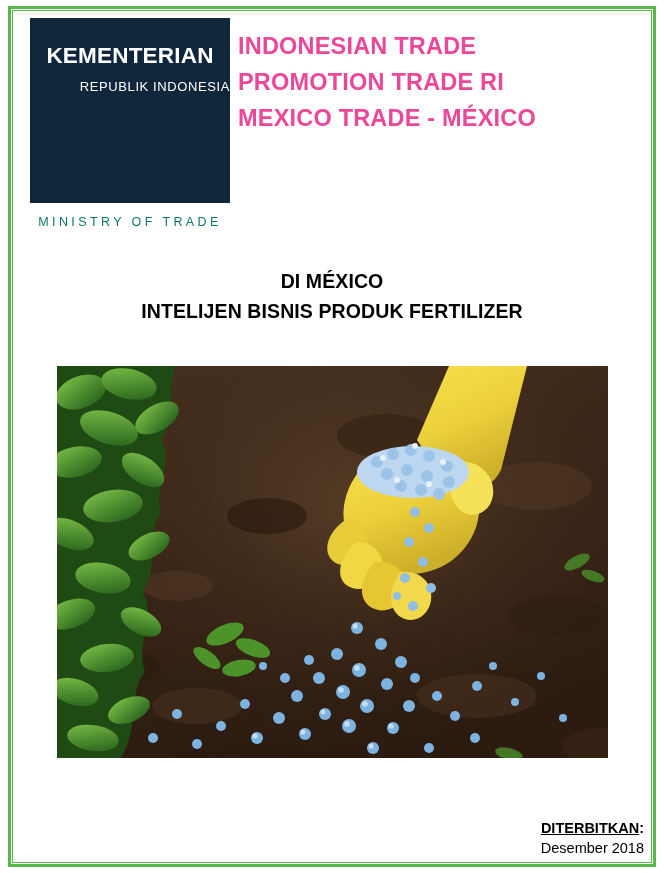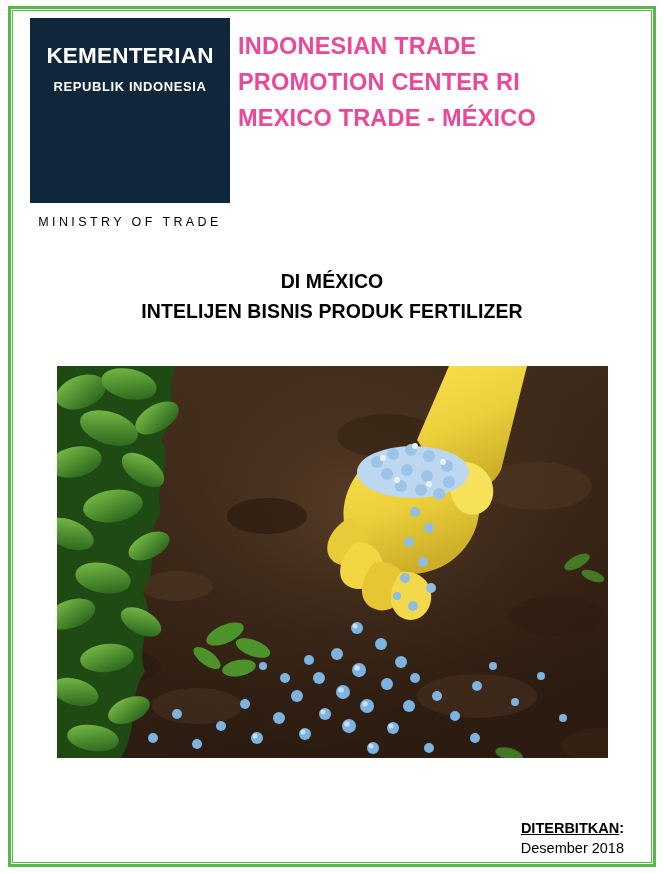--- a/index.html
+++ b/index.html
@@ -78,32 +78,33 @@
   }
   .logo-line2 {
     font-size: 22.5px;
     font-weight: bold;
     letter-spacing: 0.2px;
     line-height: 27px;
     white-space: nowrap;
   }
   .logo-line3 {
     font-size: 13px;
-    font-weight: bold;
+    font-weight: normal;
     letter-spacing: 0.6px;
     line-height: 18px;
     margin-top: 9px;
     white-space: nowrap;
+    text-align: right;
   }
   .logo-caption {
     width: 200px;
     text-align: center;
     font-size: 12.5px;
     letter-spacing: 3.4px;
-    color: #000000;
+    color: #0f766e;
     margin-top: 12px;
     white-space: nowrap;
   }
 
   
   .header-title {
     position: absolute;
     left: 238px;
     top: 28px;
     width: 380px;
@@ -141,21 +142,21 @@
     overflow: hidden;
     background: #3a2a1e;
   }
   .cover-photo svg {
     display: block;
   }
 
   
   .pub-info {
     position: absolute;
-    right: 40px;
+    right: 20px;
     top: 818px;
     text-align: right;
     color: #000000;
   }
   .pub-label {
     font-size: 14.5px;
     font-weight: bold;
     line-height: 20px;
   }
   .pub-label .u {
@@ -183,21 +184,21 @@
         <div class="logo-text">
           <div class="logo-line1">KEMENTERIAN</div>
           <div class="logo-line3">REPUBLIK INDONESIA</div>
         </div>
       </div>
       <div class="logo-caption">MINISTRY OF TRADE</div>
     </div>
 
     <div class="header-title">
       <div>INDONESIAN TRADE</div>
-      <div>PROMOTION CENTER RI</div>
+      <div>PROMOTION TRADE RI</div>
       <div>MEXICO TRADE - MÉXICO</div>
     </div>
 
     <div class="doc-title">
       <div>DI MÉXICO</div>
       <div>INTELIJEN BISNIS PRODUK FERTILIZER</div>
     </div>
 
     <div class="cover-photo">
       <svg width="551" height="392" viewBox="0 0 551 392" xmlns="http://www.w3.org/2000/svg">

